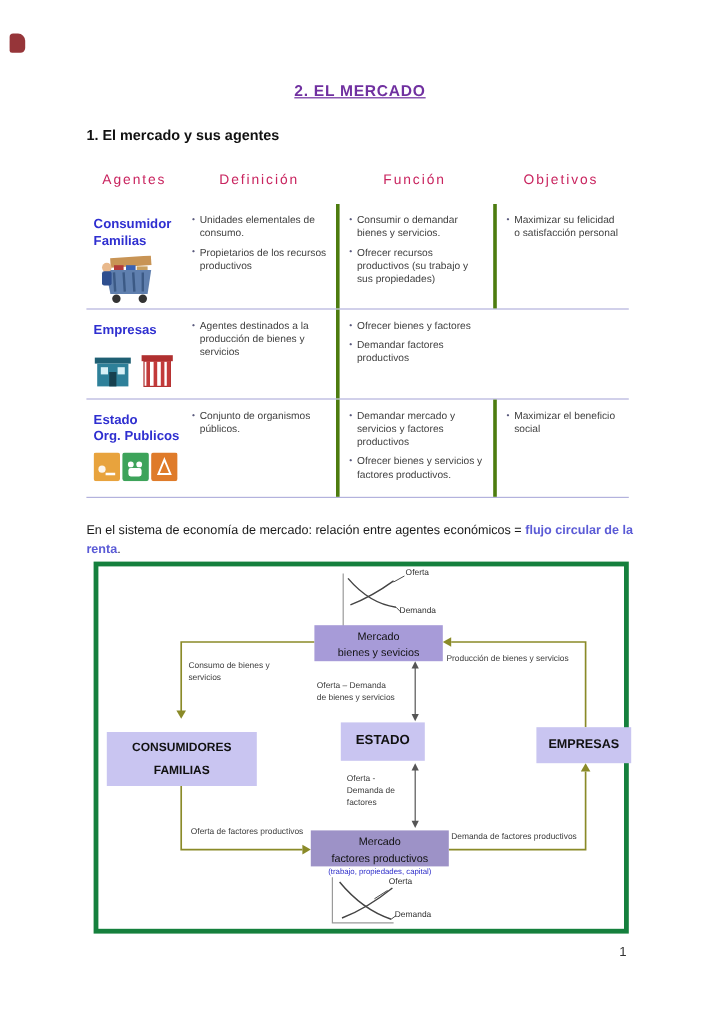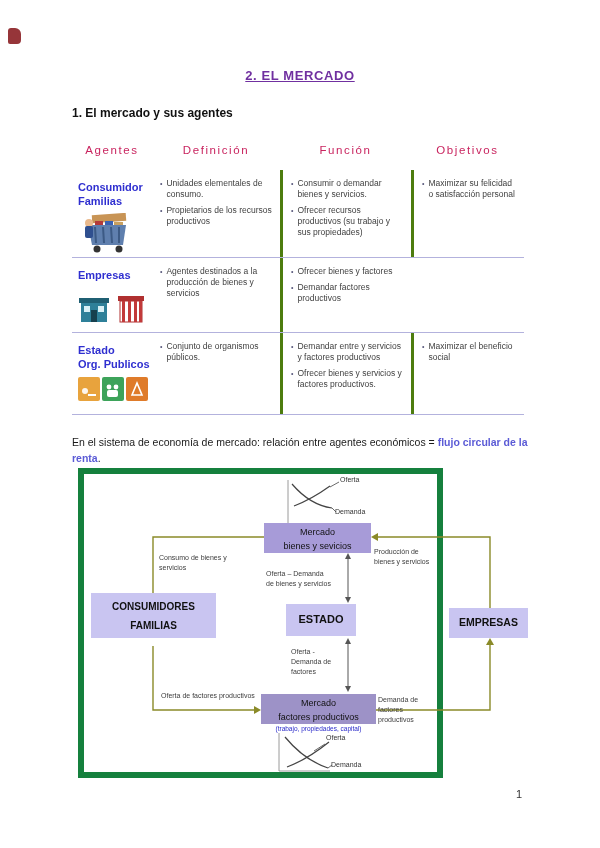--- a/index.html
+++ b/index.html
@@ -33,29 +33,29 @@
   .agent-name{ color:#2f2fd0; font-size:11px; font-weight:bold; line-height:14px; }
   .agent-icon{ margin-top:5px; display:block; }
   .bullet{ display:flex; margin-bottom:5px; }
   .bullet .marker{ color:#5a5a7d; font-size:7px; line-height:11px; margin:0 4px 0 2px; flex:0 0 auto; }
   .bullet .btxt{ color:#3f3f3f; font-size:8.5px; line-height:11px; }
   
   .para{ position:absolute; left:72px; top:434px; width:458px; font-size:10.5px;
     line-height:16px; color:#1a1a1a; }
   .para .hl{ color:#5b5bd6; font-weight:bold; }
   
-  .diagram{ position:absolute; left:78px; top:468px; width:365px; height:310px;
-    border:6px solid #15803d; }
+  .diagram{ position:absolute; left:78px; top:468px; width:446px; height:310px;
+    border:4px solid #15803d; }
   .diagram svg.layer{ position:absolute; left:0; top:0; }
   .dbox{ position:absolute; text-align:center; color:#111; }
   .box-med{ background:#a79bd8; }
   .box-med2{ background:#9d92c7; }
   .box-light{ background:#c9c5f1; }
   .mercado-bienes{ left:180px; top:49px; width:107px; height:30px; font-size:9px; line-height:14px; padding-top:2px; }
-  .consumidores{ left:7px; top:119px; width:125px; height:45px; font-size:10px; font-weight:600; line-height:19px; padding-top:4px; }
+  .consumidores{ left:7px; top:138px; width:125px; height:45px; font-size:10px; font-weight:600; line-height:19px; padding-top:4px; }
   .estado{ left:202px; top:130px; width:70px; height:32px; font-size:11px; font-weight:bold; line-height:30px; }
   .empresas{ left:365px; top:134px; width:79px; height:30px; font-size:10.5px; font-weight:bold; line-height:29px; }
   .mercado-factores{ left:177px; top:220px; width:115px; height:30px; font-size:9px; line-height:14px; padding-top:2px; }
   .factores-caption{ position:absolute; left:177px; top:251px; width:115px; text-align:center;
     font-size:6.5px; color:#2a2ac9; }
   .dlabel{ position:absolute; font-size:7px; line-height:10px; color:#3c3c3c; }
   .chart-label{ position:absolute; font-size:7px; color:#333; }
   .page-number{ position:absolute; left:516px; top:788px; font-size:11px; color:#333; }
 </style>
 </head>
@@ -186,21 +186,21 @@
       </div>
       <div class="cell">
         <div class="bullet">
             <span class="marker">•</span>
             <span class="btxt">Conjunto de organismos públicos.</span>
           </div>
       </div>
       <div class="cell bl">
         <div class="bullet">
             <span class="marker">•</span>
-            <span class="btxt">Demandar entre y servicios y factores productivos</span>
+            <span class="btxt">Demandar mercado y servicios y factores productivos</span>
           </div>
         <div class="bullet">
             <span class="marker">•</span>
             <span class="btxt">Ofrecer bienes y servicios y factores productivos.</span>
           </div>
       </div>
       <div class="cell bl">
         <div class="bullet">
             <span class="marker">•</span>
             <span class="btxt">Maximizar el beneficio social</span>

